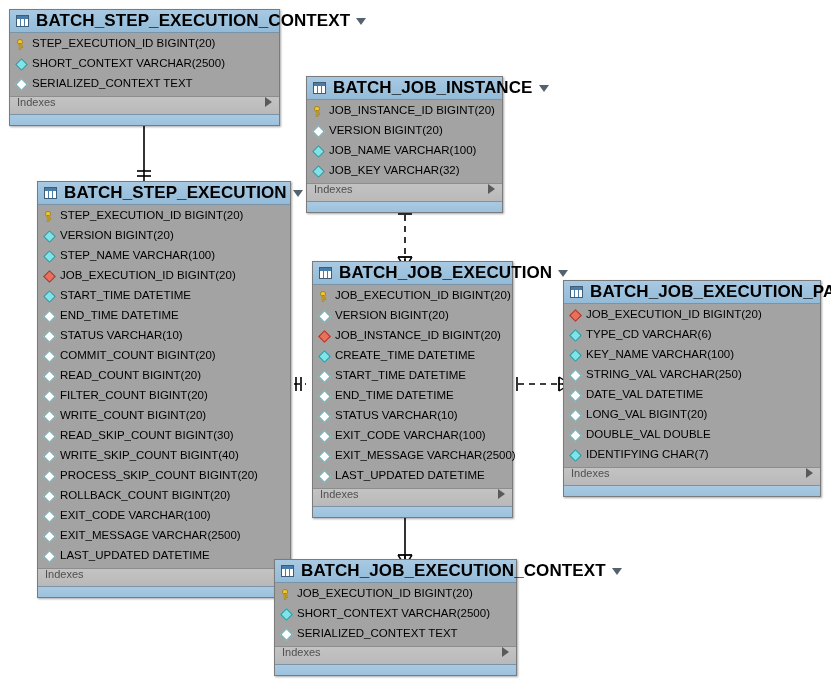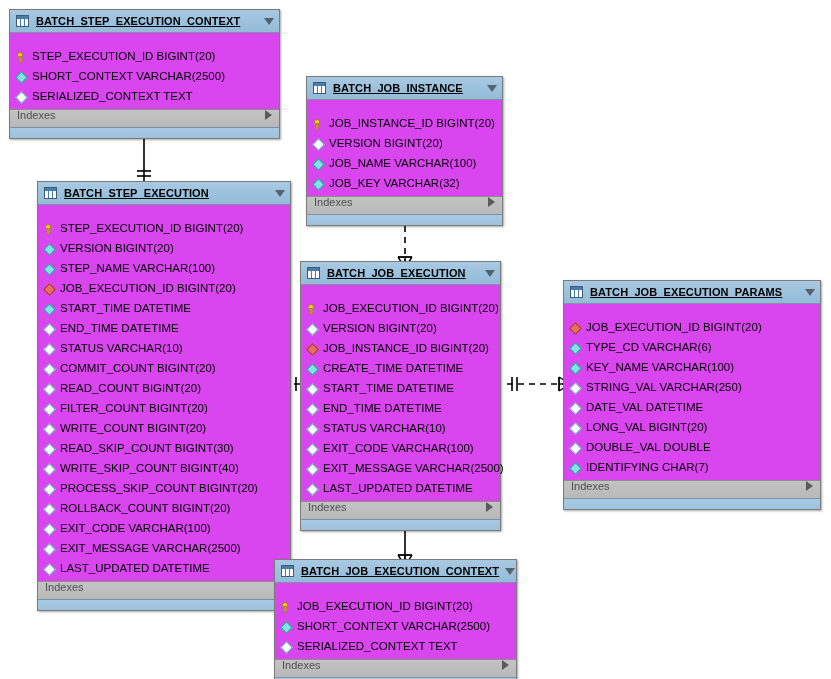--- a/index.html
+++ b/index.html
@@ -60,40 +60,39 @@
   }
   .tbl-icon::after {
     content: "";
     position: absolute;
     left: 3px; top: 3px;
     width: 1px; bottom: 0;
     background: #4a7caa;
     box-shadow: 4px 0 0 #4a7caa;
   }
   .tbl-title {
-    font-size: 11px;
+    font-size: 17px;
     font-weight: bold;
     color: #000000;
     letter-spacing: 0.1px;
     white-space: nowrap;
     flex: 1 1 auto;
-    text-decoration: underline;
   }
   .tbl-caret {
     width: 0; height: 0;
     flex: 0 0 auto;
     border-left: 5px solid transparent;
     border-right: 5px solid transparent;
     border-top: 7px solid #55626d;
     margin-left: 6px;
   }
 
   .col-list {
-    background: #d946ef;
-    padding: 14px 0 2px 0;
+    background: #a3a3a3;
+    padding: 1px 0 2px 0;
   }
   .col-row {
     height: 20px;
     display: flex;
     align-items: center;
     padding-left: 6px;
     font-size: 11.5px;
     color: #000000;
     white-space: nowrap;
   }
@@ -371,21 +370,21 @@
             <span class="ico diamond hollow"></span>
             <span class="col-name">LAST_UPDATED DATETIME</span>
           </div>
         </div>
         <div class="tbl-indexes">
           <span class="lbl">Indexes</span>
           <span class="arrow"></span>
         </div>
         <div class="tbl-footer"></div>
       </div>
-      <div class="table-box" style="left: 300px; top: 261px; width: 201px;">
+      <div class="table-box" style="left: 312px; top: 261px; width: 201px;">
         <div class="tbl-header">
           <span class="tbl-icon"></span>
           <span class="tbl-title">BATCH_JOB_EXECUTION</span>
           <span class="tbl-caret"></span>
         </div>
         <div class="col-list">
           <div class="col-row">
             <span class="ico key">
               <svg width="11" height="11" viewBox="0 0 11 11">
                 <circle cx="4" cy="3" r="2.6" fill="#f2c533" stroke="#9a7a10" stroke-width="0.8"></circle>

